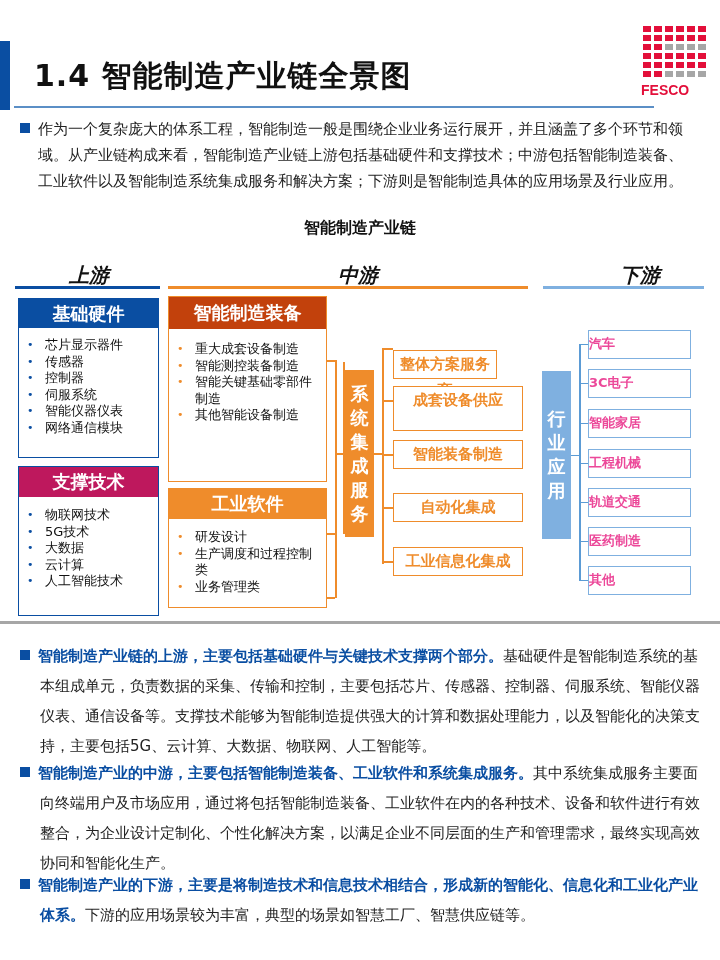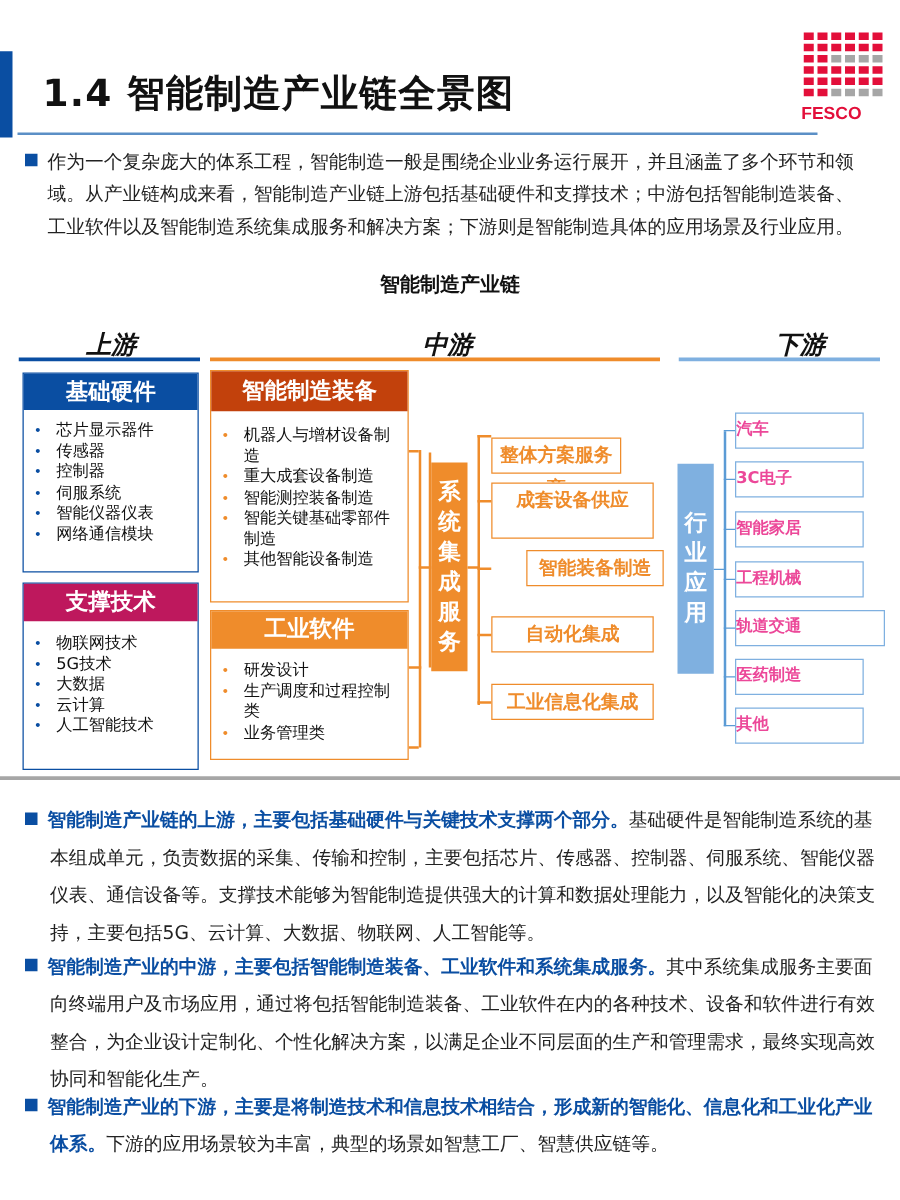--- a/index.html
+++ b/index.html
@@ -133,21 +133,20 @@
       <li>5G技术</li>
       <li>大数据</li>
       <li>云计算</li>
       <li>人工智能技术</li>
     </ul>
 </div>
 
 <div class="abs box orange" style="left:168px; top:296px; width:159px; height:186px; border-color:#ef8c2b;">
   <div class="box-head" style="background:#c2410c; height:32px; line-height:32px;">智能制造装备</div>
   <ul style="padding-top:12px; padding-right:4px;" id="list-eq">
-      <li>机器人与增材设备制造</li>
       <li>重大成套设备制造</li>
       <li>智能测控装备制造</li>
       <li>智能关键基础零部件制造</li>
       <li>其他智能设备制造</li>
     </ul>
 </div>
 <div class="abs box orange" style="left:168px; top:488px; width:159px; height:120px; border-color:#ef8c2b;">
   <div class="box-head" style="background:#ef8c2b; height:30px; line-height:30px;">工业软件</div>
   <ul style="padding-top:10px; padding-right:4px;" id="list-sw">
       <li>研发设计</li>
@@ -172,21 +171,21 @@
     <div>务</div>
   </div>
 
 <div class="abs line-o" style="left:374px; top:453px; width:9px; height:1.5px;"></div>
 <div class="abs line-o" style="left:382px; top:348px; width:1.5px; height:216px;"></div>
 <div id="services">
     <div class="abs obox" style="left: 393px; top: 350px; width: 104px; height: 29px; line-height: 26px;">整体方案服务商</div>
     <div class="abs line-o" style="left: 382px; top: 348px; width: 11px; height: 1.5px;"></div>
     <div class="abs obox" style="left: 393px; top: 386px; width: 130px; height: 45px; line-height: 26px;">成套设备供应</div>
     <div class="abs line-o" style="left: 382px; top: 400px; width: 11px; height: 1.5px;"></div>
-    <div class="abs obox" style="left: 393px; top: 440px; width: 110px; height: 29px; line-height: 26px; margin-left: 28px;">智能装备制造</div>
+    <div class="abs obox" style="left: 393px; top: 440px; width: 130px; height: 29px; line-height: 26px;">智能装备制造</div>
     <div class="abs line-o" style="left: 382px; top: 454px; width: 11px; height: 1.5px;"></div>
     <div class="abs obox" style="left: 393px; top: 493px; width: 130px; height: 29px; line-height: 26px;">自动化集成</div>
     <div class="abs line-o" style="left: 382px; top: 507px; width: 11px; height: 1.5px;"></div>
     <div class="abs obox" style="left: 393px; top: 547px; width: 130px; height: 29px; line-height: 26px;">工业信息化集成</div>
     <div class="abs line-o" style="left: 382px; top: 561px; width: 11px; height: 1.5px;"></div>
   </div>
 
 <div class="abs vbox" style="left:542px; top:371px; width:29px; height:168px; background:#7fb0e0;" id="hub">
     <div>行</div>
     <div>业</div>
@@ -197,21 +196,21 @@
 <div class="abs line-b" style="left:579px; top:345px; width:1.5px; height:236px;"></div>
 <div id="apps">
     <div class="abs dbox" style="left: 588px; top: 330px; width: 103px; height: 29px; line-height: 26px;">汽车</div>
     <div class="abs line-b" style="left: 579px; top: 344px; width: 9px; height: 1px;"></div>
     <div class="abs dbox" style="left: 588px; top: 369px; width: 103px; height: 29px; line-height: 26px;">3C电子</div>
     <div class="abs line-b" style="left: 579px; top: 383px; width: 9px; height: 1px;"></div>
     <div class="abs dbox" style="left: 588px; top: 409px; width: 103px; height: 29px; line-height: 26px;">智能家居</div>
     <div class="abs line-b" style="left: 579px; top: 423px; width: 9px; height: 1px;"></div>
     <div class="abs dbox" style="left: 588px; top: 449px; width: 103px; height: 29px; line-height: 26px;">工程机械</div>
     <div class="abs line-b" style="left: 579px; top: 463px; width: 9px; height: 1px;"></div>
-    <div class="abs dbox" style="left: 588px; top: 488px; width: 120px; height: 29px; line-height: 26px;">轨道交通</div>
+    <div class="abs dbox" style="left: 588px; top: 488px; width: 103px; height: 29px; line-height: 26px;">轨道交通</div>
     <div class="abs line-b" style="left: 579px; top: 502px; width: 9px; height: 1px;"></div>
     <div class="abs dbox" style="left: 588px; top: 527px; width: 103px; height: 29px; line-height: 26px;">医药制造</div>
     <div class="abs line-b" style="left: 579px; top: 541px; width: 9px; height: 1px;"></div>
     <div class="abs dbox" style="left: 588px; top: 566px; width: 103px; height: 29px; line-height: 26px;">其他</div>
     <div class="abs line-b" style="left: 579px; top: 580px; width: 9px; height: 1px;"></div>
   </div>
 
 <div class="abs bottom-rule"></div>
 
 <div class="abs para para-indent" style="top:641px;">

